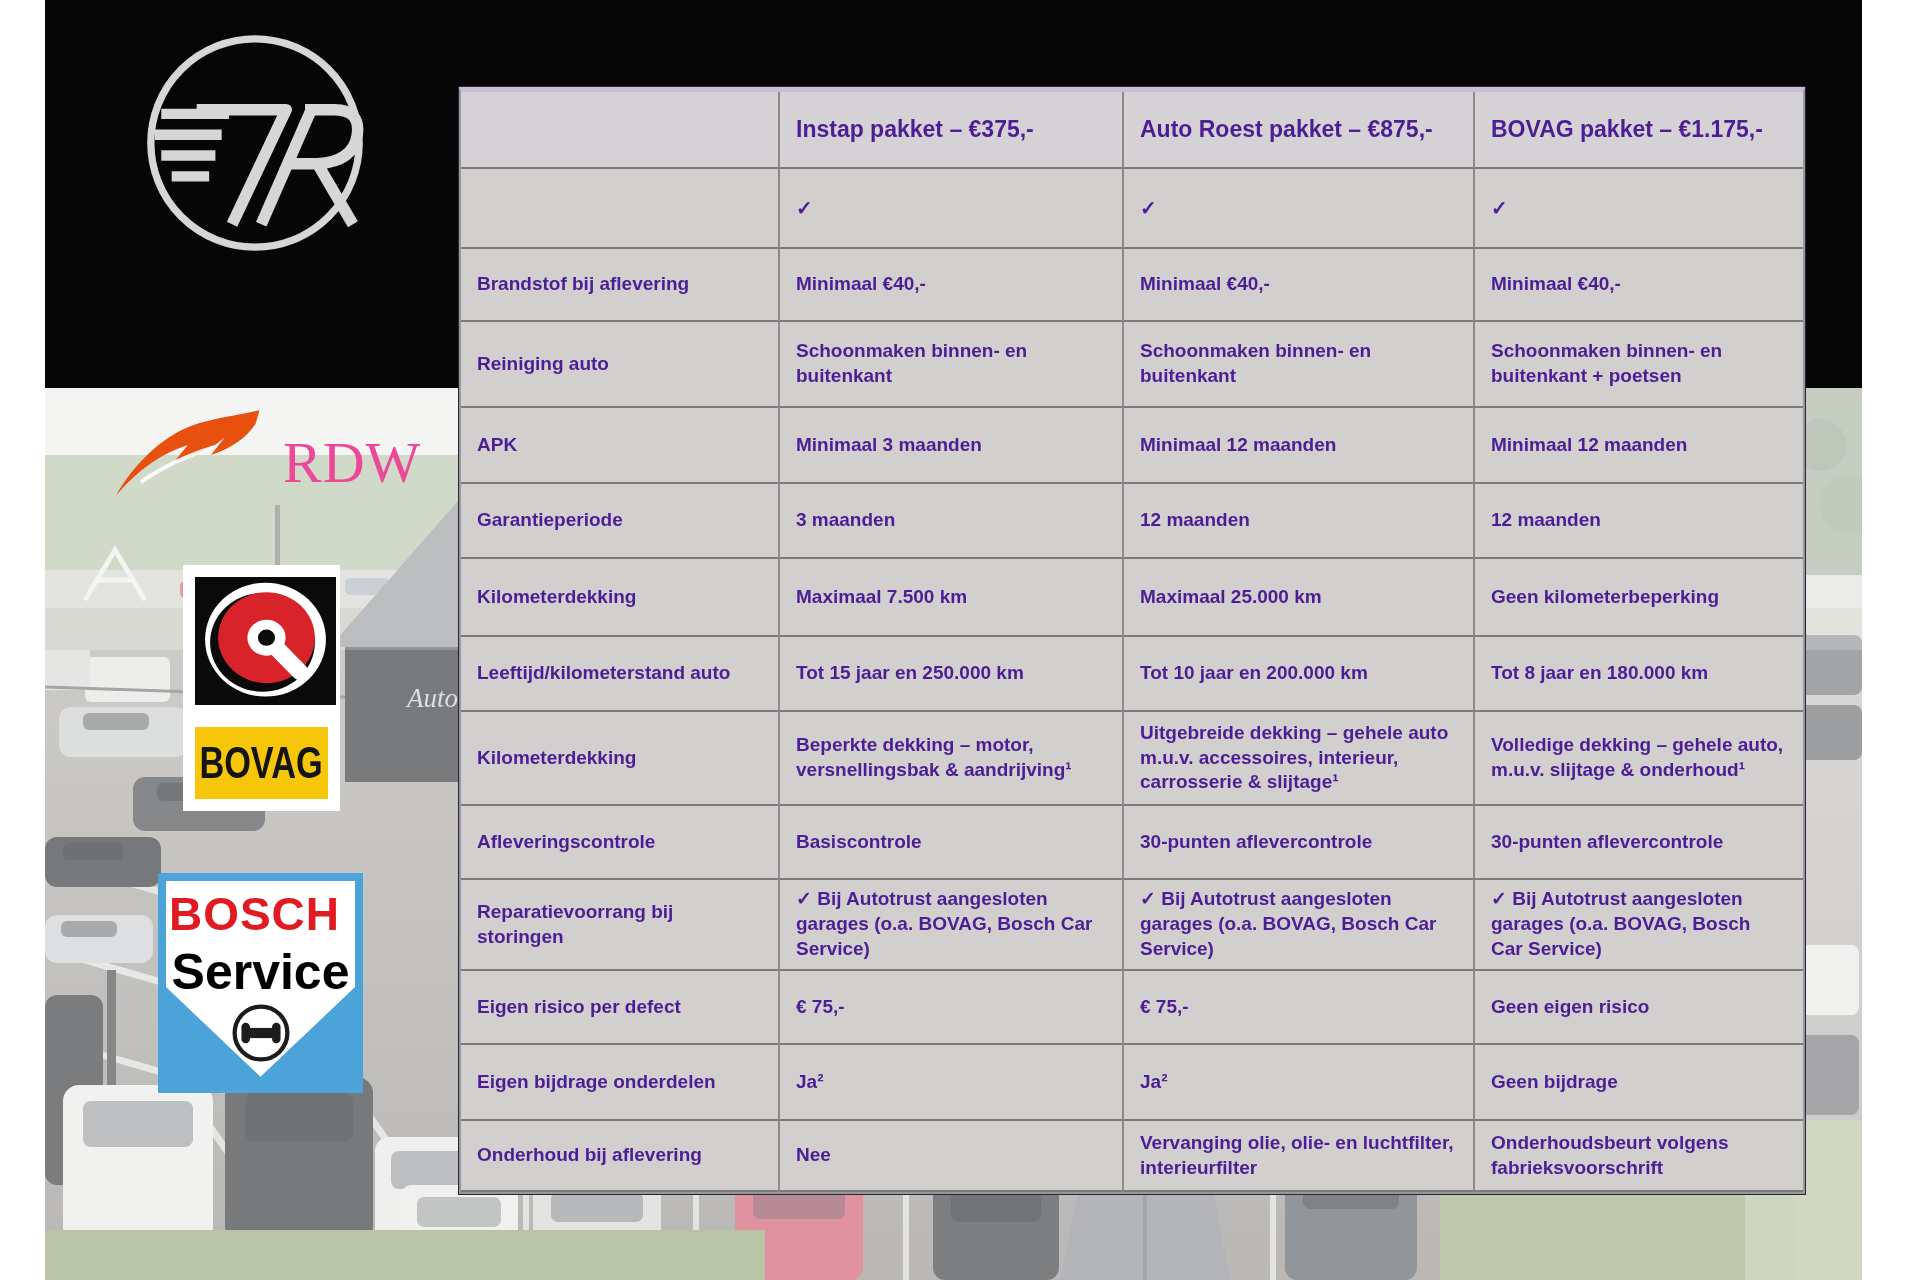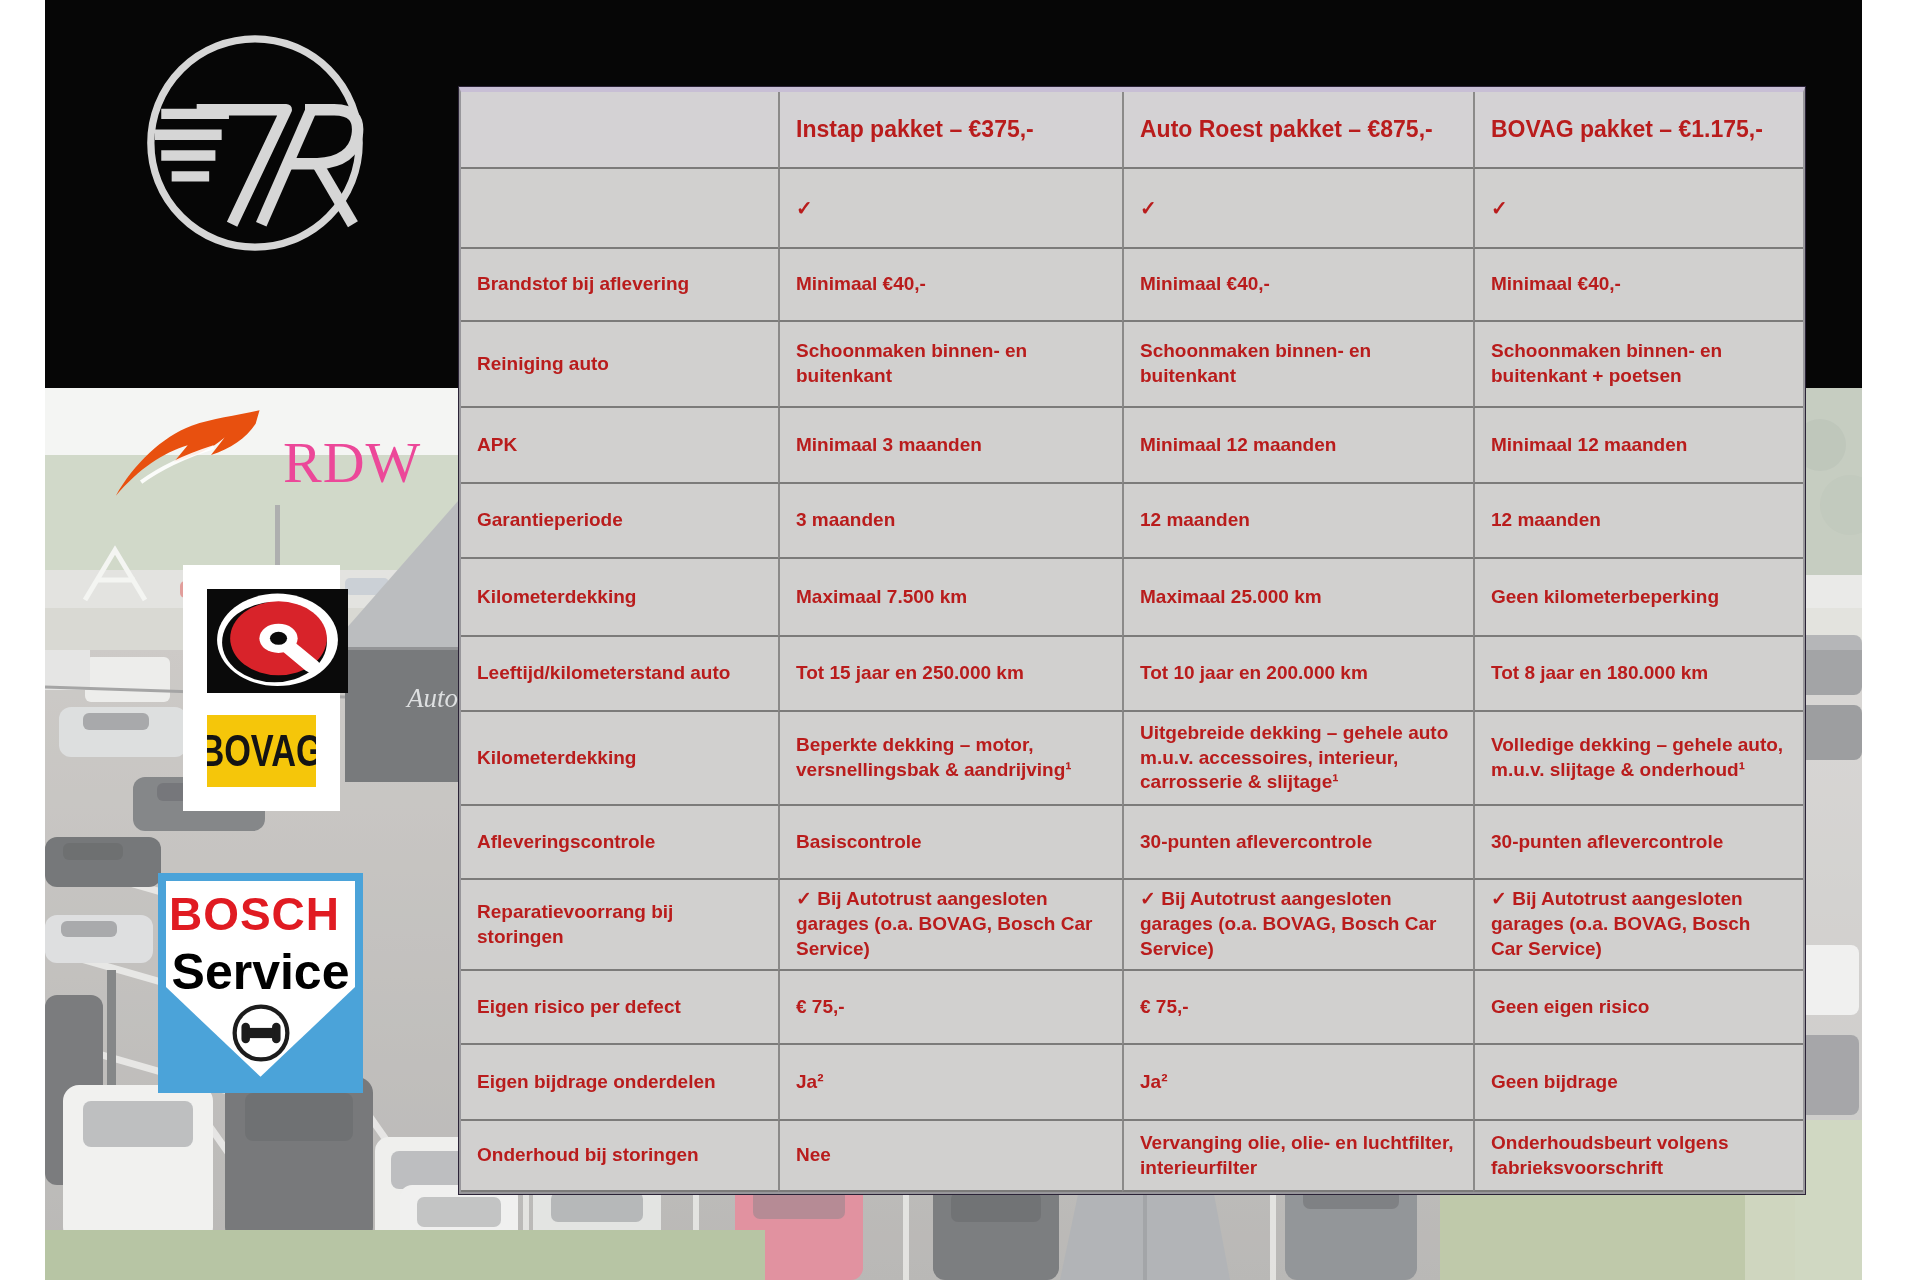--- a/index.html
+++ b/index.html
@@ -10,40 +10,40 @@
   .ar-logo{position:absolute;left:85px;top:18px;width:250px;height:250px;}
   .ar-name{position:absolute;left:70px;top:318px;width:330px;font-size:34px;font-weight:bold;
            letter-spacing:3px;color:#e3e3e3;white-space:nowrap;}
   
   .photo{position:absolute;left:45px;top:385px;width:1817px;height:895px;z-index:1;}
   
   .rdw{position:absolute;left:112px;top:405px;z-index:3;display:flex;align-items:center;gap:6px;}
   .rdw-text{font-family:Liberation Serif, serif;font-size:58px;color:#ec4899;letter-spacing:1px;line-height:1;margin-top:20px;}
   
   .bovag{position:absolute;left:183px;top:565px;width:157px;height:246px;background:#ffffff;z-index:3;
-         box-sizing:border-box;padding:24px;display:flex;flex-direction:column;gap:22px;}
+         box-sizing:border-box;padding:12px;display:flex;flex-direction:column;gap:22px;}
   .bovag-band{flex:0 0 72px;background:#f5c60a;display:flex;align-items:center;justify-content:center;overflow:hidden;}
   .bovag-word{font-size:44px;font-weight:800;color:#141414;transform:scaleX(.78);letter-spacing:0px;}
   
   .bosch{position:absolute;left:158px;top:873px;width:205px;height:220px;background:#4ba3d9;z-index:3;}
   .bosch-shield{position:absolute;left:8px;top:8px;right:8px;bottom:8px;background:#ffffff;
                 clip-path:polygon(0 0,100% 0,100% 52%,50% 96%,0 52%);}
   .bosch-line1{position:absolute;left:0;right:12px;top:14px;text-align:center;font-size:46px;font-weight:900;
                color:#e01b22;letter-spacing:1px;}
   .bosch-line2{position:absolute;left:0;right:0;top:70px;text-align:center;font-size:50px;font-weight:bold;
                color:#000000;}
   .bosch-arm{position:absolute;left:50%;top:126px;transform:translateX(-50%);}
   
   .ptable{position:absolute;left:459px;top:87px;z-index:5;display:grid;
           grid-template-columns:317px 344px 351px 330px;
           grid-template-rows:77px 80px 73px 86px 76px 75px 78px 75px 94px 74px 91px 74px 76px 71px;
           background:#d1d0cf;border:2px solid #98979b;border-top:5px solid #c8bfd5;
           box-shadow:0 0 0 1px #2b2337;}
   .cell{display:flex;align-items:center;padding:8px 16px;border-bottom:2px solid #7c7b7a;
-        color:#b91c1c;font-weight:bold;font-size:19px;line-height:1.3;box-sizing:border-box;}
+        color:#4c1d95;font-weight:bold;font-size:19px;line-height:1.3;box-sizing:border-box;}
   .cell.vline{border-left:2px solid #8b8a89;}
   .cell.th{font-size:23px;background:#d4d2d4;}
   .cell.chk{font-size:20px;}
 </style>
 </head>
 <body>
 
 <div class="canvas">
 
   <svg class="photo" viewBox="0 0 1817 895" width="1817" height="895">
@@ -289,19 +289,19 @@
     <div class="cell">Eigen risico per defect</div>
     <div class="cell vline">€ 75,-</div>
     <div class="cell vline">€ 75,-</div>
     <div class="cell vline">Geen eigen risico</div>
 
     <div class="cell">Eigen bijdrage onderdelen</div>
     <div class="cell vline">Ja²</div>
     <div class="cell vline">Ja²</div>
     <div class="cell vline">Geen bijdrage</div>
 
-    <div class="cell">Onderhoud bij storingen</div>
+    <div class="cell">Onderhoud bij aflevering</div>
     <div class="cell vline">Nee</div>
     <div class="cell vline">Vervanging olie, olie- en luchtfilter, interieurfilter</div>
     <div class="cell vline">Onderhoudsbeurt volgens fabrieksvoorschrift</div>
   </div>
 
 </div>
 
 </body></html>

